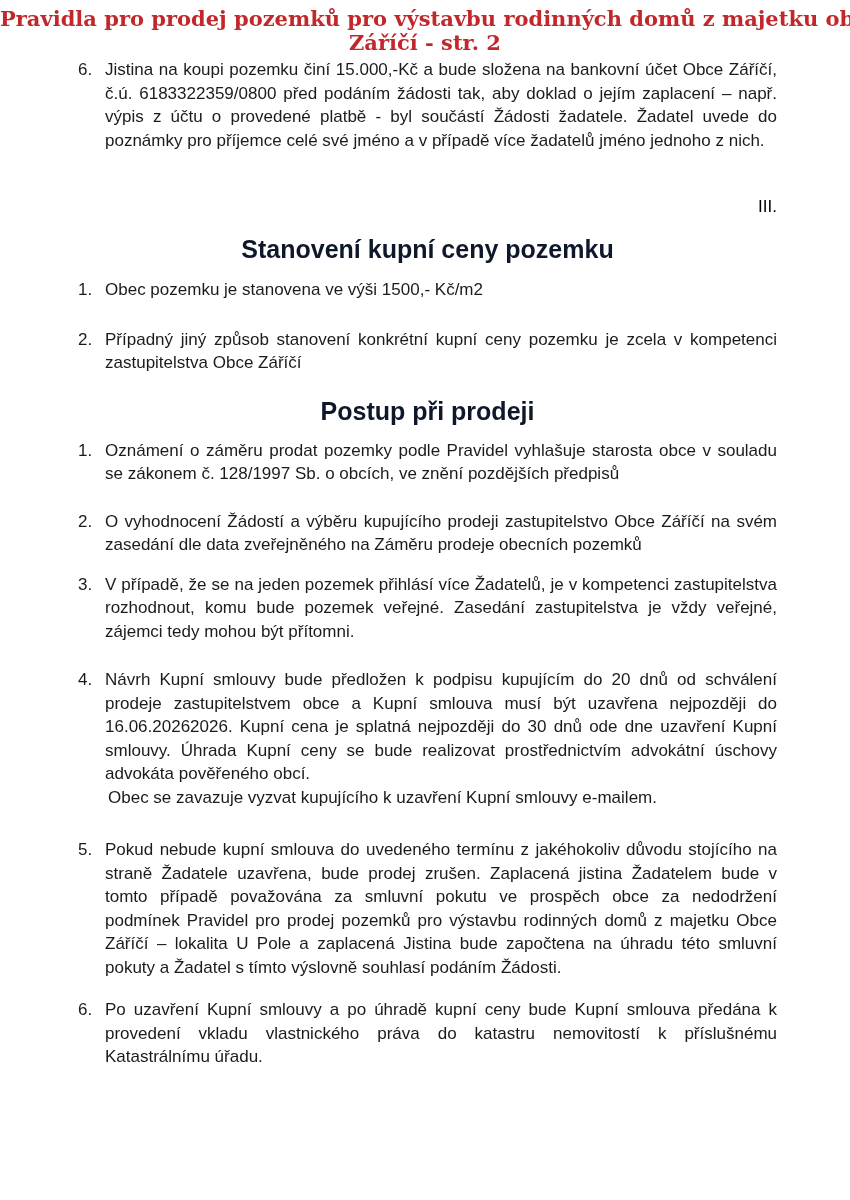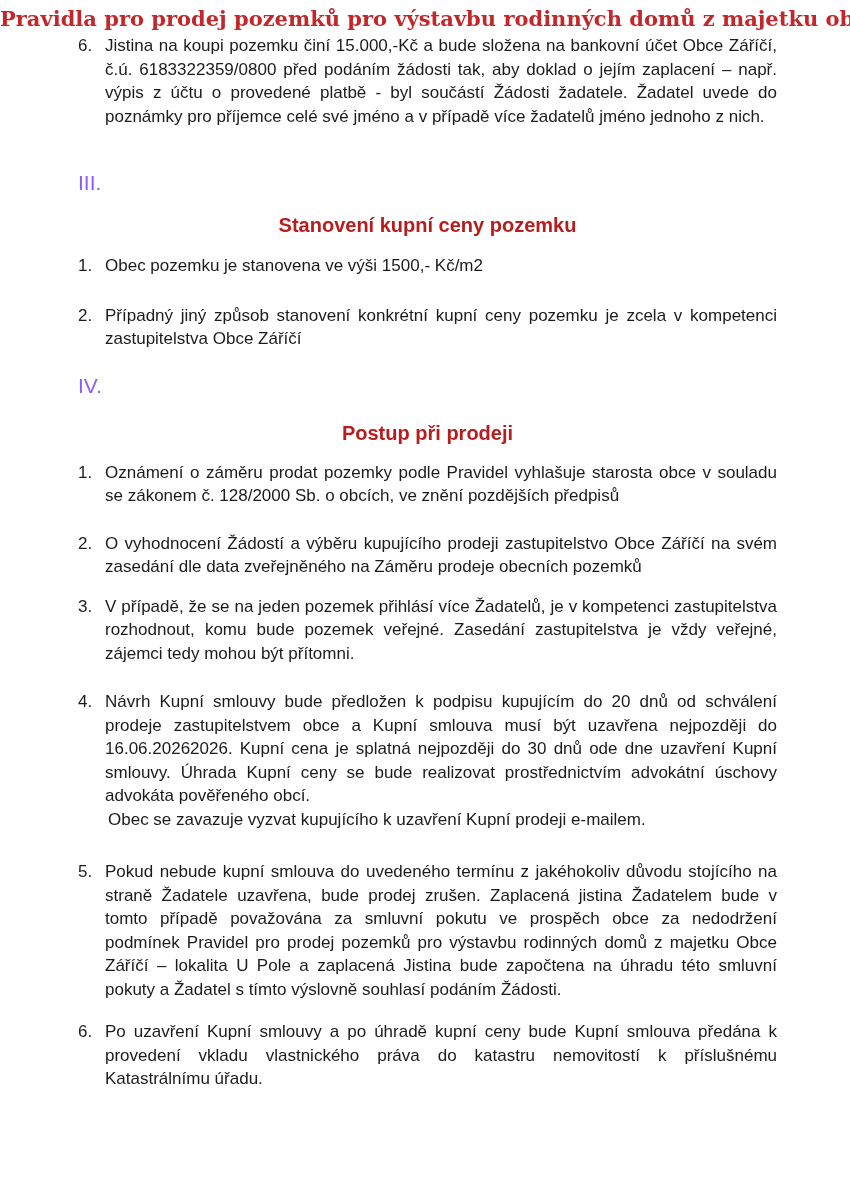--- a/index.html
+++ b/index.html
@@ -37,31 +37,31 @@
   }
   .li .txt {
     flex: 1;
     text-align: justify;
   }
   .li .note {
     text-align: left;
     padding-left: 3px;
   }
   .sec-num {
-    text-align: left;
-    font-size: 21px;
+    text-align: right;
+    font-size: 17px;
     line-height: 23px;
-    color: #8b5cf6;
+    color: #000000;
   }
   .sec-head {
     text-align: center;
-    font-size: 20px;
+    font-size: 25px;
     line-height: 24px;
     font-weight: bold;
-    color: #b91c1c;
+    color: #0f172a;
   }
   
   .mt-intro   { margin-top: 3px;  }
   .mt-sec3num { margin-top: 43px; }
   .mt-sec3hd  { margin-top: 19px; }
   .mt-s3i1    { margin-top: 17px; }
   .mt-s3i2    { margin-top: 26px; }
   .mt-sec4num { margin-top: 23px; }
   .mt-sec4hd  { margin-top: 24px; }
   .mt-s4i1    { margin-top: 16px; }
@@ -71,20 +71,21 @@
   .mt-s4i5    { margin-top: 29px; }
   .mt-s4i6    { margin-top: 19px; }
 </style>
 </head>
 <body>
 
 <div class="page">
 
   <div class="title">
     <div class="tline">Pravidla pro prodej pozemků pro výstavbu rodinných domů z majetku obce</div>
+    <div class="tline">Záříčí - str. 2</div>
   </div>
 
   <div class="content">
 
     <div class="li mt-intro">
       <div class="num">6.</div>
       <div class="txt">Jistina na koupi pozemku činí 15.000,-Kč a bude složena na bankovní účet Obce Záříčí, č.ú. 6183322359/0800 před podáním žádosti tak, aby doklad o jejím zaplacení – např. výpis z účtu o provedené platbě - byl součástí Žádosti žadatele. Žadatel uvede do poznámky pro příjemce celé své jméno a v případě více žadatelů jméno jednoho z nich.</div>
     </div>
 
     <div class="sec-num mt-sec3num">III.</div>
@@ -93,43 +94,42 @@
     <div class="li mt-s3i1">
       <div class="num">1.</div>
       <div class="txt">Obec pozemku je stanovena ve výši 1500,- Kč/m2</div>
     </div>
 
     <div class="li mt-s3i2">
       <div class="num">2.</div>
       <div class="txt">Případný jiný způsob stanovení konkrétní kupní ceny pozemku je zcela v kompetenci zastupitelstva Obce Záříčí</div>
     </div>
 
-    <div class="sec-num mt-sec4num">IV.</div>
     <div class="sec-head mt-sec4hd">Postup při prodeji</div>
 
     <div class="li mt-s4i1">
       <div class="num">1.</div>
-      <div class="txt">Oznámení o záměru prodat pozemky podle Pravidel vyhlašuje starosta obce v souladu se zákonem č. 128/2000 Sb. o obcích, ve znění pozdějších předpisů</div>
+      <div class="txt">Oznámení o záměru prodat pozemky podle Pravidel vyhlašuje starosta obce v souladu se zákonem č. 128/1997 Sb. o obcích, ve znění pozdějších předpisů</div>
     </div>
 
     <div class="li mt-s4i2">
       <div class="num">2.</div>
       <div class="txt">O vyhodnocení Žádostí a výběru kupujícího prodeji zastupitelstvo Obce Záříčí na svém zasedání dle data zveřejněného na Záměru prodeje obecních pozemků</div>
     </div>
 
     <div class="li mt-s4i3">
       <div class="num">3.</div>
       <div class="txt">V případě, že se na jeden pozemek přihlásí více Žadatelů, je v kompetenci zastupitelstva rozhodnout, komu bude pozemek veřejné. Zasedání zastupitelstva je vždy veřejné, zájemci tedy mohou být přítomni.</div>
     </div>
 
     <div class="li mt-s4i4">
       <div class="num">4.</div>
       <div class="txt">
         <div>Návrh Kupní smlouvy bude předložen k podpisu kupujícím do 20 dnů od schválení prodeje zastupitelstvem obce a Kupní smlouva musí být uzavřena nejpozději do 16.06.20262026. Kupní cena je splatná nejpozději do 30 dnů ode dne uzavření Kupní smlouvy. Úhrada Kupní ceny se bude realizovat prostřednictvím advokátní úschovy advokáta pověřeného obcí.</div>
-        <div class="note">Obec se zavazuje vyzvat kupujícího k uzavření Kupní prodeji e-mailem.</div>
+        <div class="note">Obec se zavazuje vyzvat kupujícího k uzavření Kupní smlouvy e-mailem.</div>
       </div>
     </div>
 
     <div class="li mt-s4i5">
       <div class="num">5.</div>
       <div class="txt">Pokud nebude kupní smlouva do uvedeného termínu z jakéhokoliv důvodu stojícího na straně Žadatele uzavřena, bude prodej zrušen. Zaplacená jistina Žadatelem bude v tomto případě považována za smluvní pokutu ve prospěch obce za nedodržení podmínek Pravidel pro prodej pozemků pro výstavbu rodinných domů z majetku Obce Záříčí – lokalita U Pole a zaplacená Jistina bude započtena na úhradu této smluvní pokuty a Žadatel s tímto výslovně souhlasí podáním Žádosti.</div>
     </div>
 
     <div class="li mt-s4i6">
       <div class="num">6.</div>

